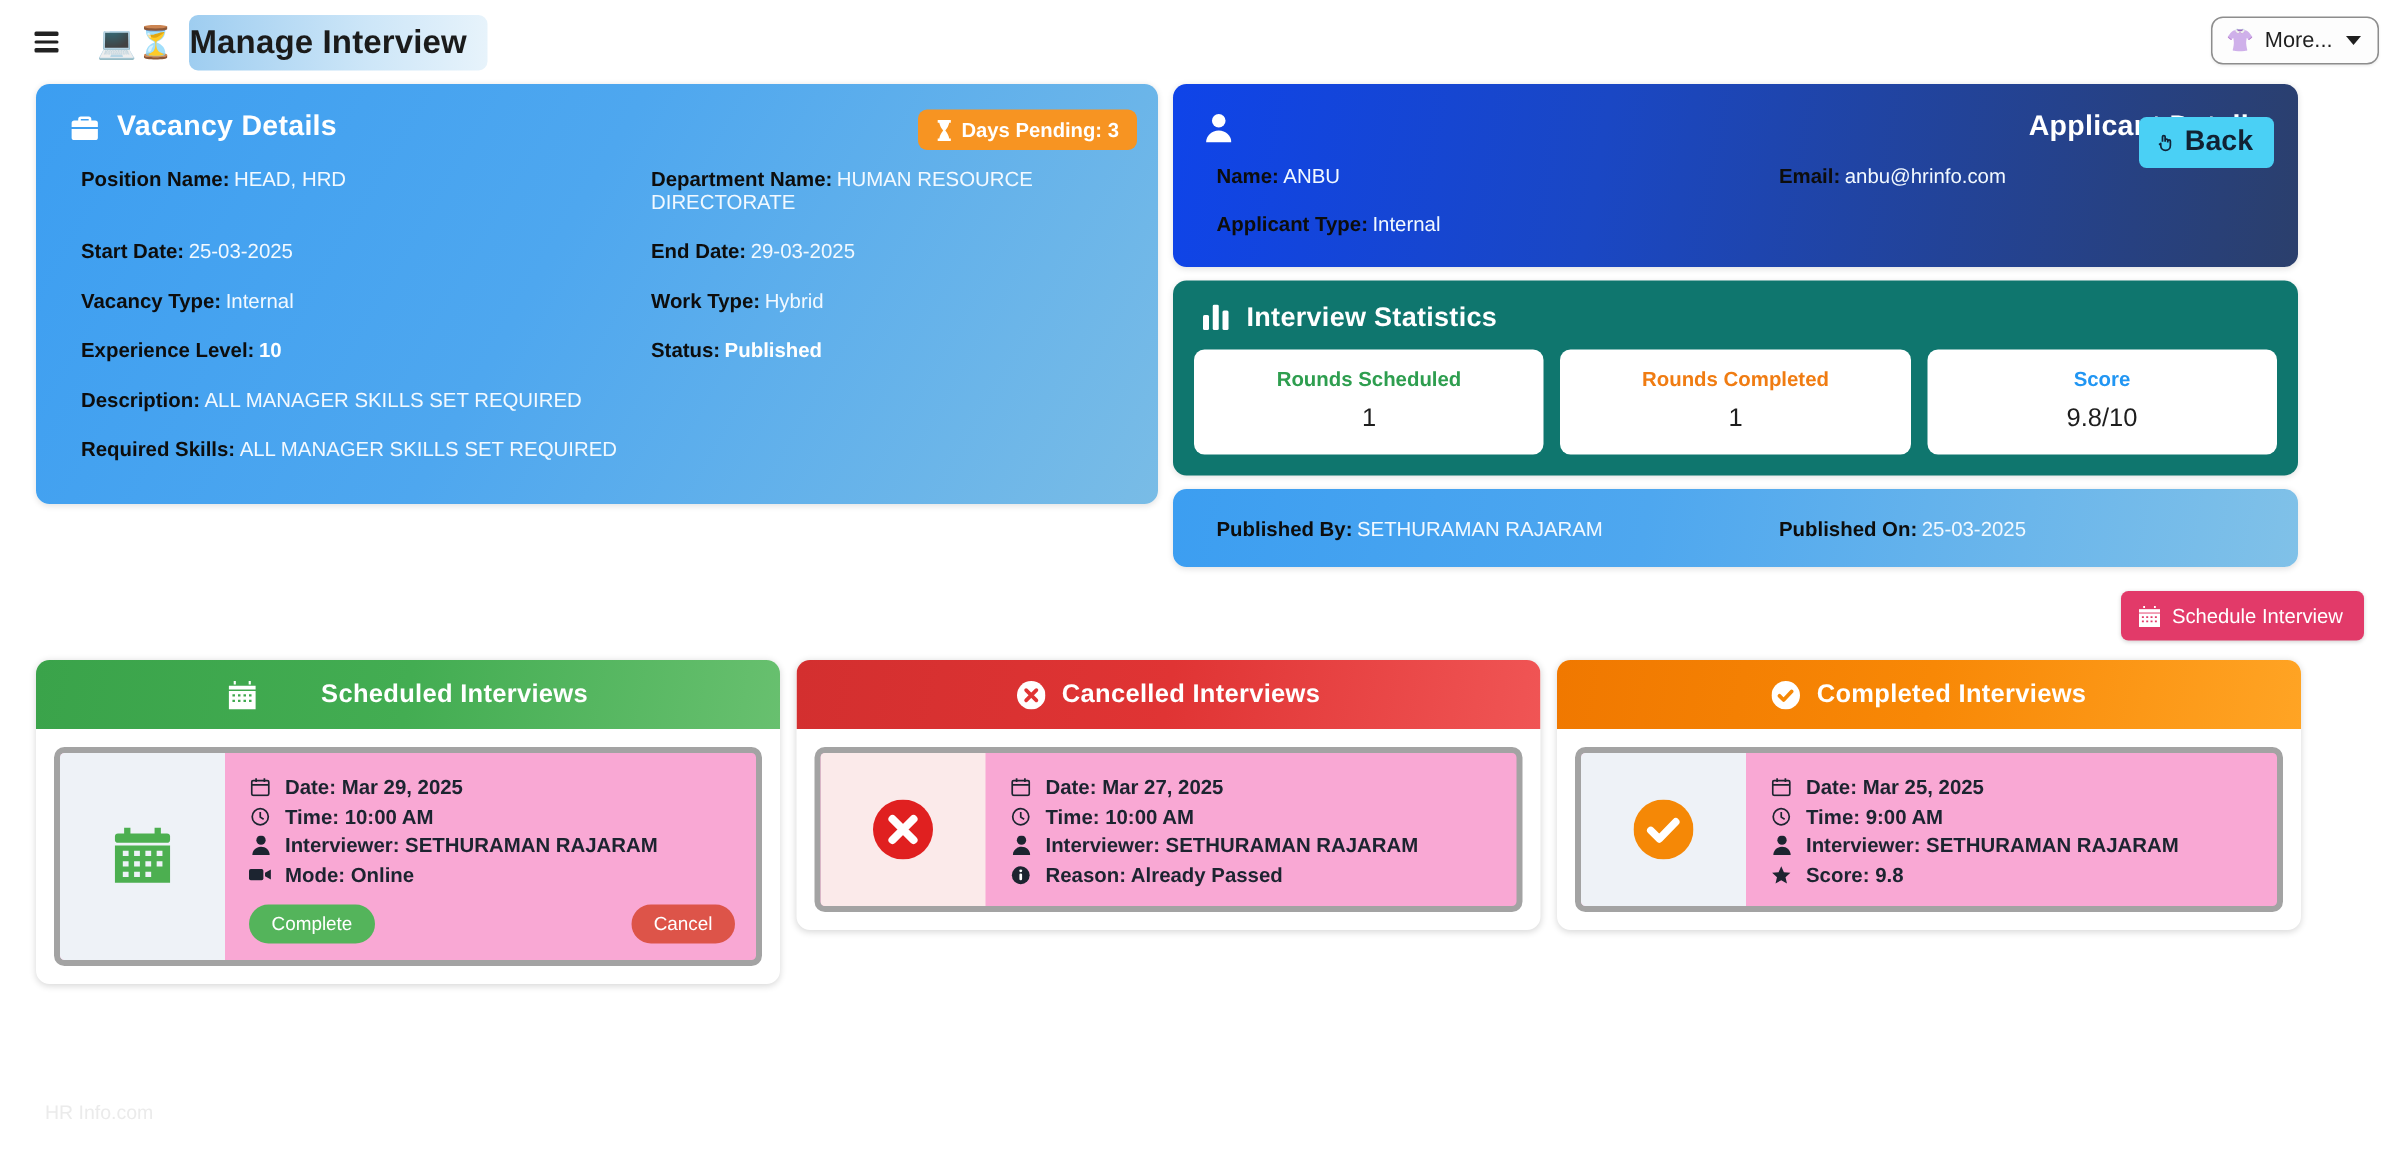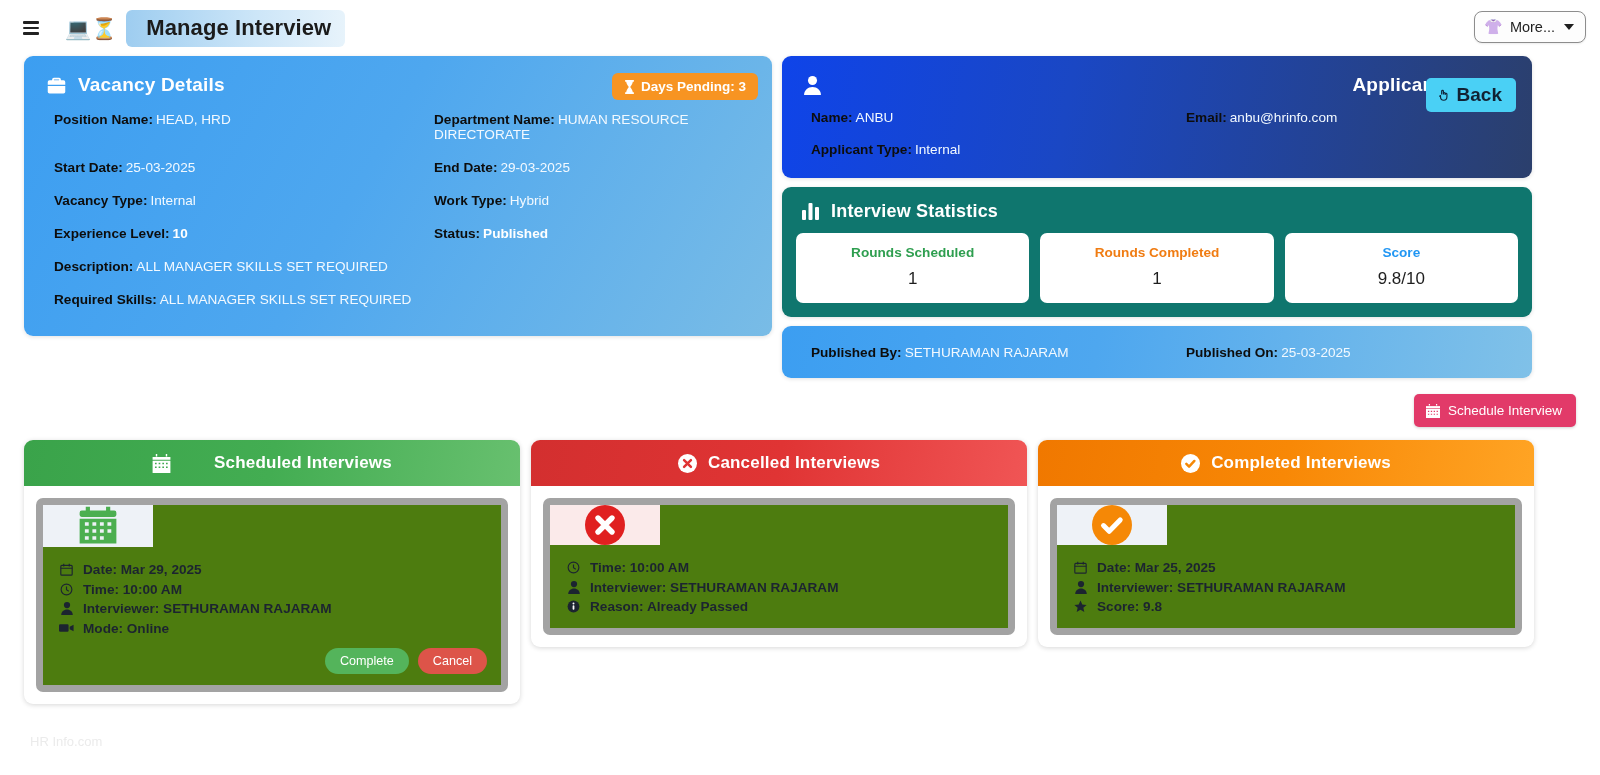--- a/index.html
+++ b/index.html
@@ -35,21 +35,21 @@
   .app-logo {
     font-size: 21px; line-height: 1;
     margin-left: 17px; margin-right: 9px;
     user-select: none;
   }
   .page-title {
     font-size: 22px;
     font-weight: 700;
     color: #1b1b1b;
     background: linear-gradient(90deg, #9ecdf0 0%, #cde6f8 60%, #e7f3fb 100%);
-    padding: 5px 14px 6px 20px;
+    padding: 5px 14px 6px 0;
     border-radius: 6px;
     letter-spacing: .1px;
   }
   .more-btn {
     position: absolute; right: 14px; top: 11px;
     display: flex; align-items: center; gap: 7px;
     background: #fdfdfd;
     border: 1px solid #8d8d8d;
     border-radius: 8px;
     padding: 6px 11px 6px 9px;
@@ -197,41 +197,40 @@
     color: #fff; font-size: 17px; font-weight: 700;
     letter-spacing: .2px;
   }
   .iv-head.green  { background: linear-gradient(100deg, #3aa34a 0%, #43ad52 50%, #68c06f 100%); gap: 43px; }
   .iv-head.red    { background: linear-gradient(100deg, #d32f2f 0%, #e03434 50%, #f05555 100%); }
   .iv-head.orange { background: linear-gradient(100deg, #f07800 0%, #f88806 50%, #ffa424 100%); }
 
   .iv-body { padding: 12px; }
   .iv-item {
     display: flex;
-    border: 7px solid #a3a3a3;
+    border: 4px solid #a3a3a3;
     border-radius: 7px;
     overflow: hidden;
-    background: #4d7c0f;
-    flex-direction: column;
+    background: #f9a8d4;
   }
   .iv-thumb {
     width: 110px;
     background: #eef2f7;
     display: flex; align-items: center; justify-content: center;
     flex-shrink: 0;
   }
   .iv-thumb.pink { background: #fbeaea; }
   .iv-detail { flex: 1; padding: 13px 14px 11px 16px; }
   .iv-line {
     display: flex; align-items: center; gap: 9px;
     font-size: 13.6px; font-weight: 700; color: #1c2430;
     line-height: 19.5px;
   }
   .iv-line .ic { width: 15px; display: flex; justify-content: center; color: #1c2430; }
-  .iv-actions { display: flex; justify-content: flex-end; gap: 9px; margin-top: 10px; }
+  .iv-actions { display: flex; justify-content: space-between; gap: 9px; margin-top: 10px; }
   .btn-pill {
     border: none; border-radius: 15px;
     font-size: 12.6px; color: #fff;
     padding: 6px 15px;
     cursor: pointer;
   }
   .btn-complete { background: #54b45b; }
   .btn-cancel   { background: #dd5449; }
 
   
@@ -493,20 +492,29 @@
               <svg width="40" height="40" viewBox="0 0 40 40">
                 <circle cx="20" cy="20" r="20" fill="#e02020"></circle>
                 <path d="M13 13l14 14M27 13L13 27" stroke="#ffffff" stroke-width="5.4" stroke-linecap="round"></path>
               </svg>
             </span>
           </div>
           <div class="iv-detail">
             <div class="iv-line">
               <span class="ic">
                 <svg width="13" height="13" viewBox="0 0 16 16" fill="none" stroke="#1c2430" stroke-width="1.4">
+                  <rect x="1" y="3" width="14" height="12" rx="1.2"></rect>
+                    <path d="M1 6.5h14M4.6 1v3.2M11.4 1v3.2"></path>
+                </svg>
+              </span>
+              <span>Date: Mar 27, 2025</span>
+            </div>
+            <div class="iv-line">
+              <span class="ic">
+                <svg width="13" height="13" viewBox="0 0 16 16" fill="none" stroke="#1c2430" stroke-width="1.4">
                   <circle cx="8" cy="8" r="6.6"></circle>
                     <path d="M8 4.2V8.3l2.8 1.8"></path>
                 </svg>
               </span>
               <span>Time: 10:00 AM</span>
             </div>
             <div class="iv-line">
               <span class="ic">
                 <svg width="12" height="13" viewBox="0 0 16 18" fill="#1c2430">
                   <circle cx="8" cy="4.3" r="4.3"></circle>
@@ -555,20 +563,29 @@
               <span class="ic">
                 <svg width="13" height="13" viewBox="0 0 16 16" fill="none" stroke="#1c2430" stroke-width="1.4">
                   <rect x="1" y="3" width="14" height="12" rx="1.2"></rect>
                     <path d="M1 6.5h14M4.6 1v3.2M11.4 1v3.2"></path>
                 </svg>
               </span>
               <span>Date: Mar 25, 2025</span>
             </div>
             <div class="iv-line">
               <span class="ic">
+                <svg width="13" height="13" viewBox="0 0 16 16" fill="none" stroke="#1c2430" stroke-width="1.4">
+                  <circle cx="8" cy="8" r="6.6"></circle>
+                    <path d="M8 4.2V8.3l2.8 1.8"></path>
+                </svg>
+              </span>
+              <span>Time: 9:00 AM</span>
+            </div>
+            <div class="iv-line">
+              <span class="ic">
                 <svg width="12" height="13" viewBox="0 0 16 18" fill="#1c2430">
                   <circle cx="8" cy="4.3" r="4.3"></circle>
                     <path d="M0 18c0-4.4 3.6-7.6 8-7.6s8 3.2 8 7.6H0z"></path>
                 </svg>
               </span>
               <span>Interviewer: SETHURAMAN RAJARAM</span>
             </div>
             <div class="iv-line">
               <span class="ic">
                 <svg width="13" height="13" viewBox="0 0 16 16" fill="#1c2430">

